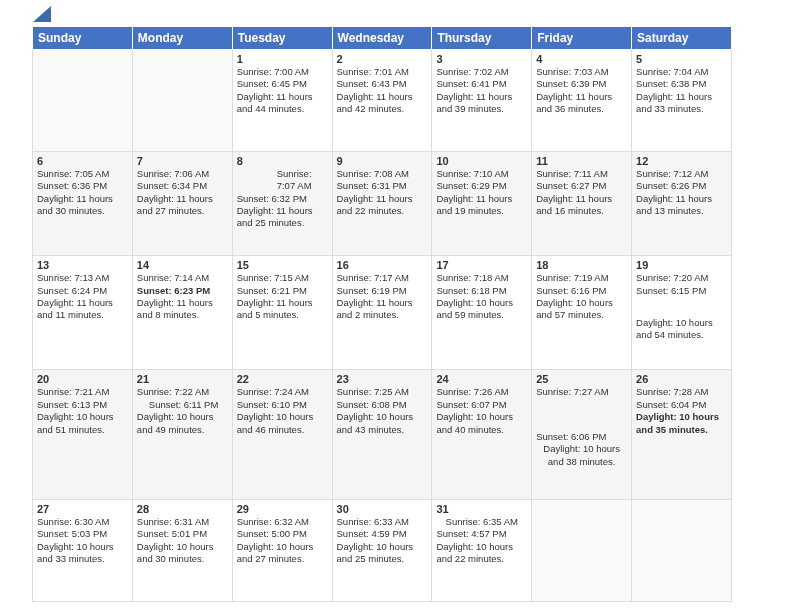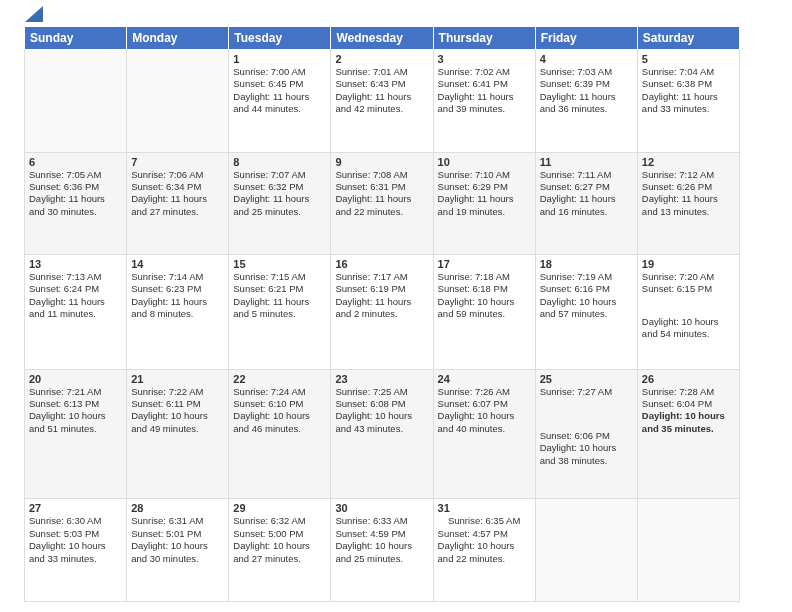--- a/index.html
+++ b/index.html
@@ -6,21 +6,21 @@
     body {
       font-family: Arial, sans-serif;
       background: #fff;
       width: 792px;
       height: 612px;
       overflow: hidden;
     }
     .page {
       width: 764px;
       height: 612px;
-      padding: 10px 24px;
+      padding: 10px 32px;
       display: flex;
       flex-direction: column;
     }
     .header {
       display: flex;
       justify-content: space-between;
       align-items: flex-start;
       margin-bottom: 6px;
     }
     .title-section {
@@ -155,21 +155,21 @@
             <div style="line-height: 1.3;">Daylight: 11 hours and 30 minutes.</div>
           </td>
           <td>
             <span class="day-num">7</span>
             <div style="line-height: 1.3;">Sunrise: 7:06 AM</div>
             <div style="line-height: 1.3;">Sunset: 6:34 PM</div>
             <div style="line-height: 1.3;">Daylight: 11 hours and 27 minutes.</div>
           </td>
           <td>
             <span class="day-num">8</span>
-            <div style="line-height: 1.3;">Sunrise: 7:07 AM</div>
+            <div style="line-height: 1.3; margin-left: 40px;">Sunrise: 7:07 AM</div>
             <div style="line-height: 1.3;">Sunset: 6:32 PM</div>
             <div style="line-height: 1.3;">Daylight: 11 hours and 25 minutes.</div>
           </td>
           <td>
             <span class="day-num">9</span>
             <div style="line-height: 1.3;">Sunrise: 7:08 AM</div>
             <div style="line-height: 1.3;">Sunset: 6:31 PM</div>
             <div style="line-height: 1.3;">Daylight: 11 hours and 22 minutes.</div>
           </td>
           <td>
@@ -194,21 +194,21 @@
         <tr>
           <td>
             <span class="day-num">13</span>
             <div style="line-height: 1.3;">Sunrise: 7:13 AM</div>
             <div style="line-height: 1.3;">Sunset: 6:24 PM</div>
             <div style="line-height: 1.3;">Daylight: 11 hours and 11 minutes.</div>
           </td>
           <td>
             <span class="day-num">14</span>
             <div style="line-height: 1.3;">Sunrise: 7:14 AM</div>
-            <div style="line-height: 1.3;">Sunset: 6:23 PM</div>
+            <div style="line-height: 1.3; font-weight: bold;">Sunset: 6:23 PM</div>
             <div style="line-height: 1.3;">Daylight: 11 hours and 8 minutes.</div>
           </td>
           <td>
             <span class="day-num">15</span>
             <div style="line-height: 1.3;">Sunrise: 7:15 AM</div>
             <div style="line-height: 1.3;">Sunset: 6:21 PM</div>
             <div style="line-height: 1.3;">Daylight: 11 hours and 5 minutes.</div>
           </td>
           <td>
             <span class="day-num">16</span>
@@ -238,21 +238,21 @@
         <tr>
           <td>
             <span class="day-num">20</span>
             <div style="line-height: 1.3;">Sunrise: 7:21 AM</div>
             <div style="line-height: 1.3;">Sunset: 6:13 PM</div>
             <div style="line-height: 1.3;">Daylight: 10 hours and 51 minutes.</div>
           </td>
           <td>
             <span class="day-num">21</span>
             <div style="line-height: 1.3;">Sunrise: 7:22 AM</div>
-            <div style="line-height: 1.3;">Sunset: 6:11 PM</div>
+            <div style="line-height: 1.3; margin-left: 12px;">Sunset: 6:11 PM</div>
             <div style="line-height: 1.3;">Daylight: 10 hours and 49 minutes.</div>
           </td>
           <td>
             <span class="day-num">22</span>
             <div style="line-height: 1.3;">Sunrise: 7:24 AM</div>
             <div style="line-height: 1.3;">Sunset: 6:10 PM</div>
             <div style="line-height: 1.3;">Daylight: 10 hours and 46 minutes.</div>
           </td>
           <td>
             <span class="day-num">23</span>
@@ -263,21 +263,21 @@
           <td>
             <span class="day-num">24</span>
             <div style="line-height: 1.3;">Sunrise: 7:26 AM</div>
             <div style="line-height: 1.3;">Sunset: 6:07 PM</div>
             <div style="line-height: 1.3;">Daylight: 10 hours and 40 minutes.</div>
           </td>
           <td>
             <span class="day-num">25</span>
             <div style="line-height: 1.3;">Sunrise: 7:27 AM</div>
             <div style="line-height: 1.3; margin-top: 32px;">Sunset: 6:06 PM</div>
-            <div style="line-height: 1.3;">Daylight: 10 hours and 38 minutes.</div>
+            <div style="line-height: 1.3; text-align: center;">Daylight: 10 hours and 38 minutes.</div>
           </td>
           <td>
             <span class="day-num">26</span>
             <div style="line-height: 1.3;">Sunrise: 7:28 AM</div>
             <div style="line-height: 1.3;">Sunset: 6:04 PM</div>
             <div style="line-height: 1.3; font-weight: bold;">Daylight: 10 hours and 35 minutes.</div>
           </td>
         </tr>
         <tr>
           <td>

